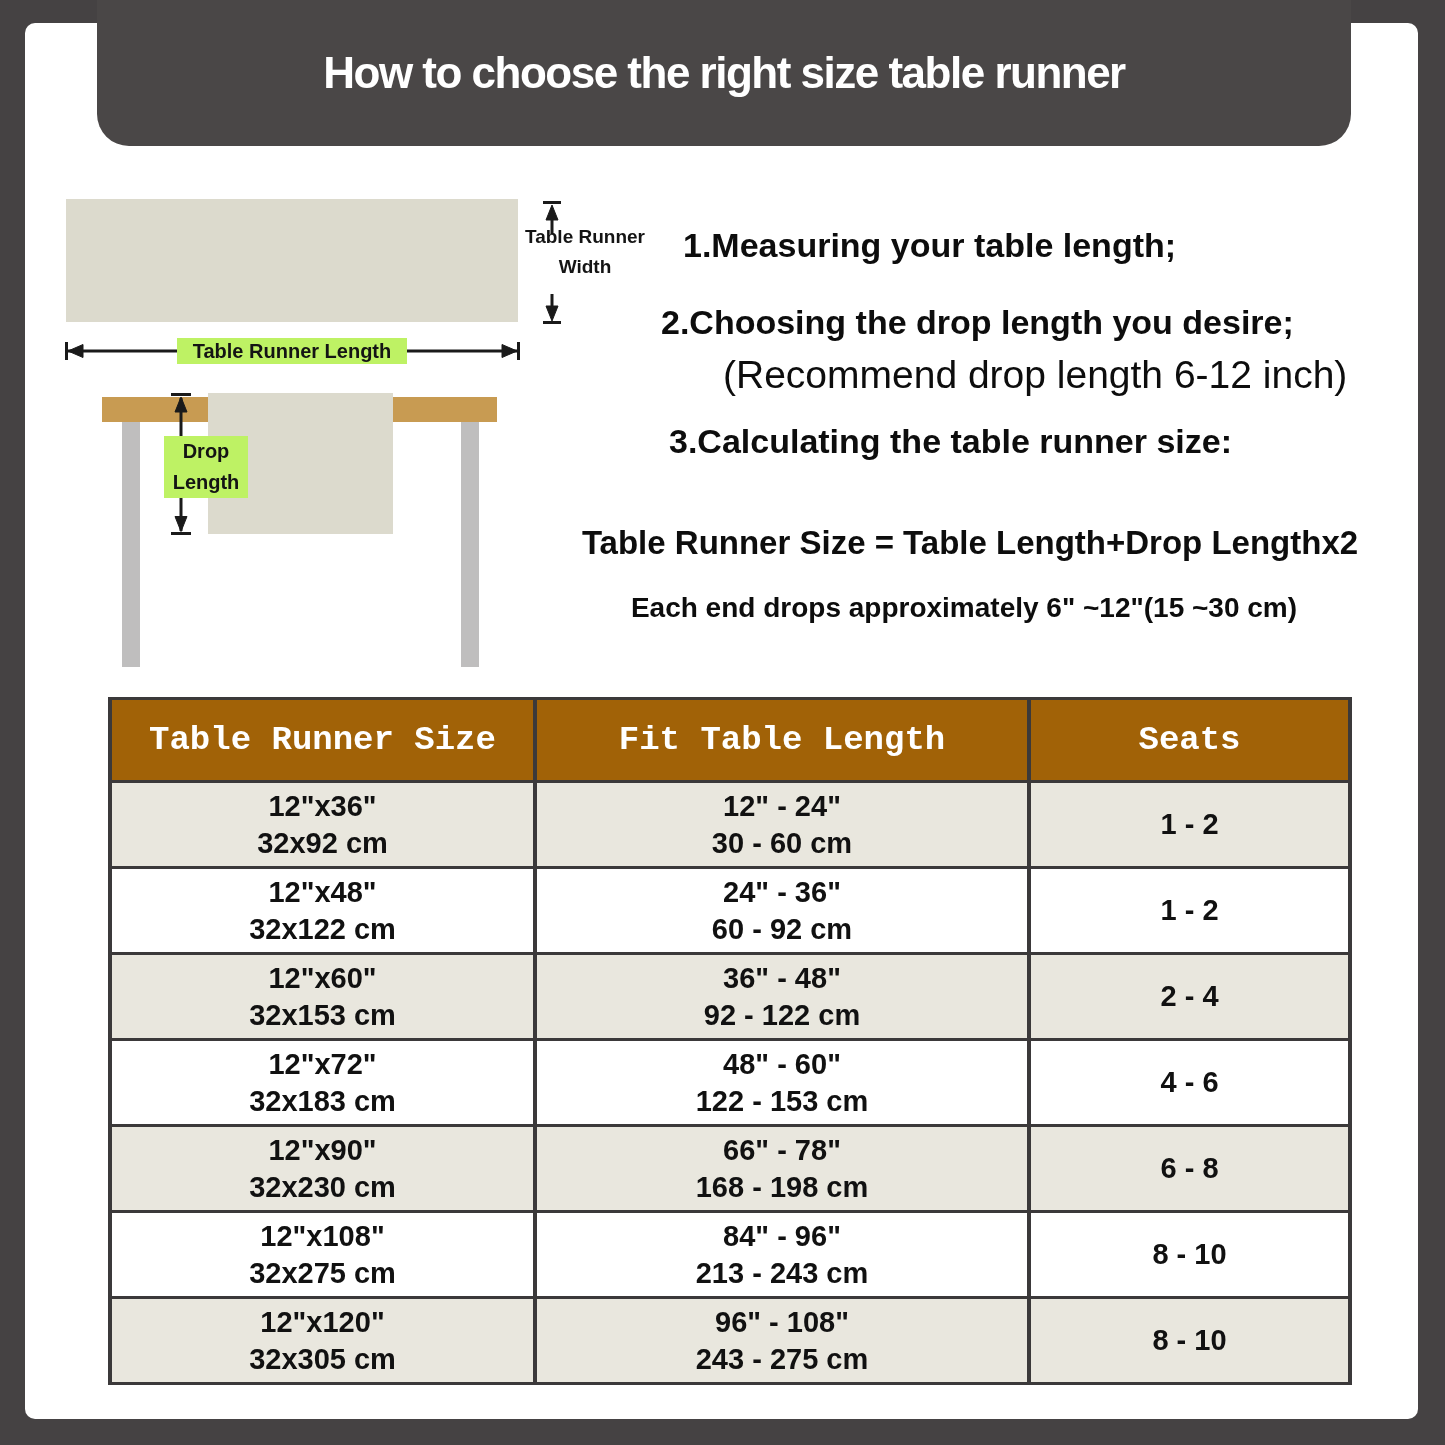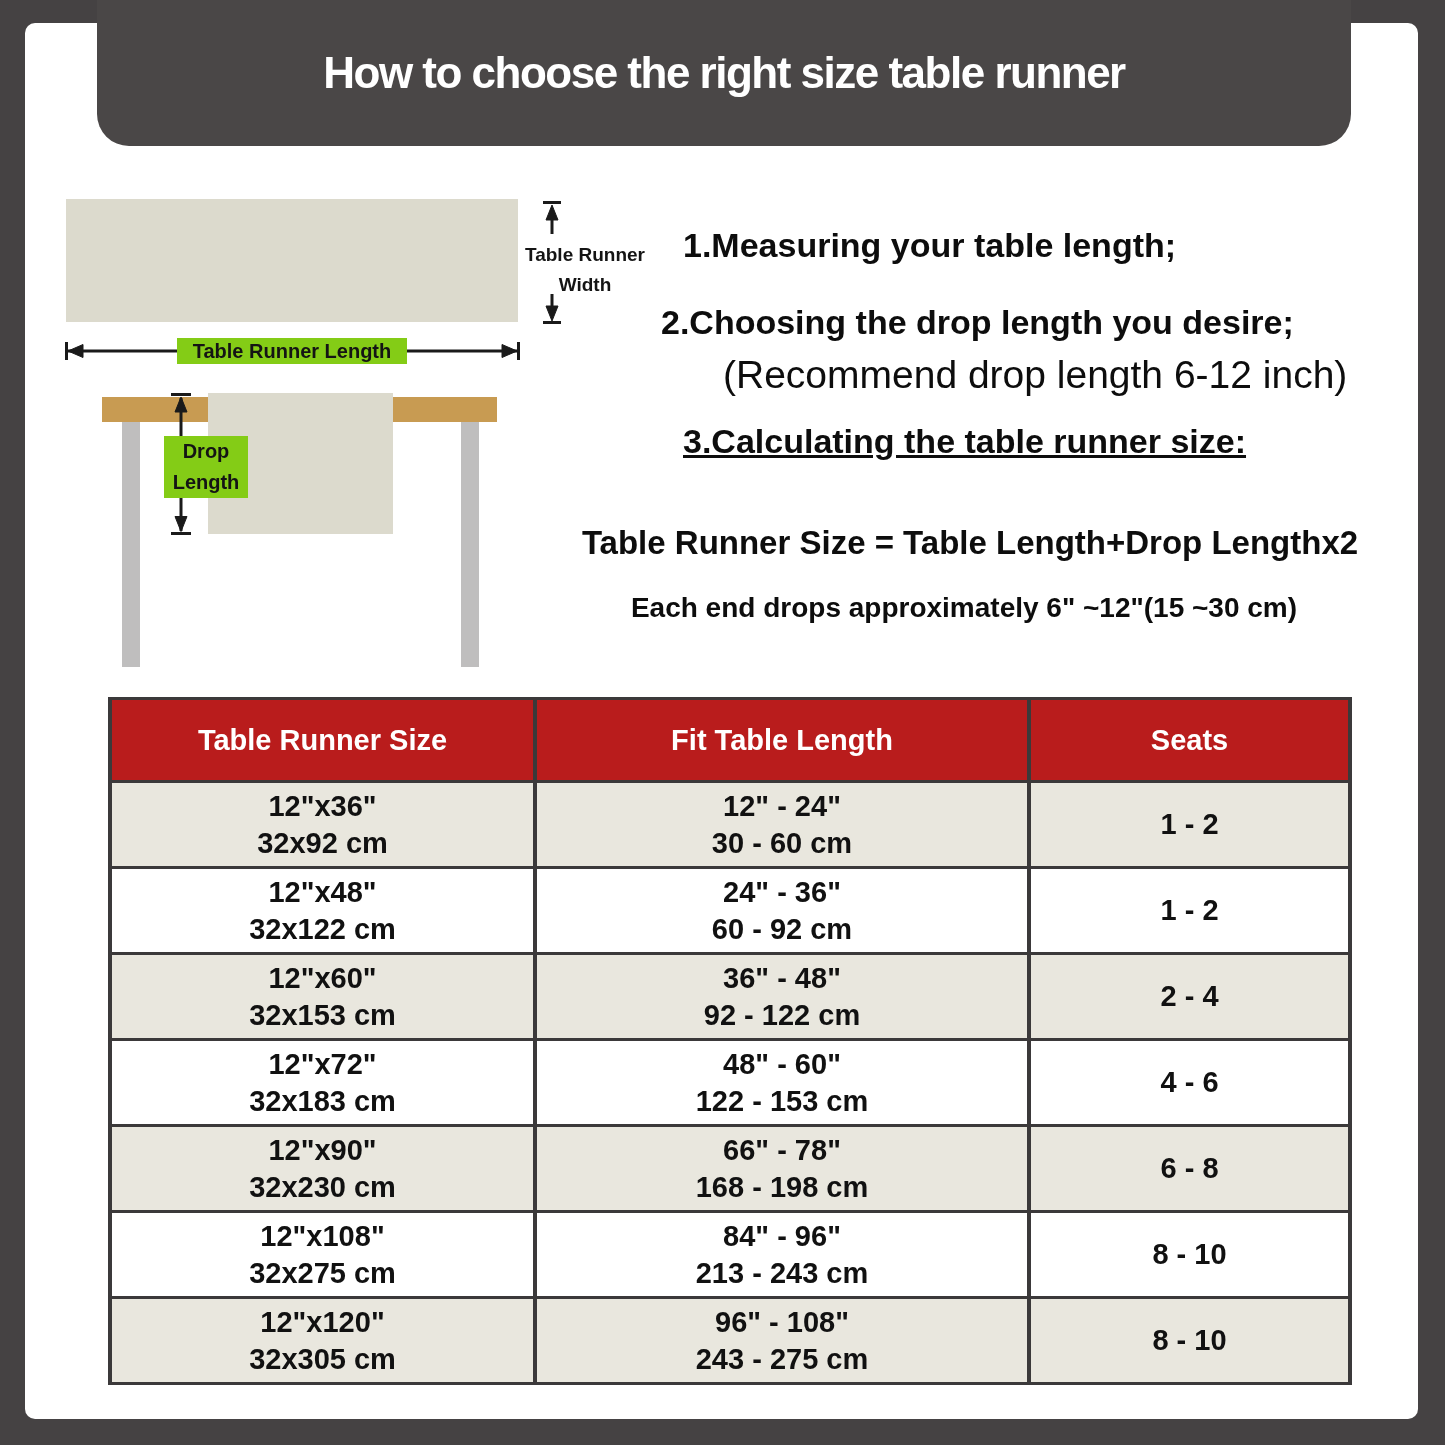--- a/index.html
+++ b/index.html
@@ -20,21 +20,21 @@
   }
   .banner h1 {
     margin:0; color:#ffffff; font-size:44px; font-weight:bold;
     letter-spacing:-1.5px; white-space:nowrap;
   }
   .rect { position:absolute; }
   .label {
     position:absolute; color:#141414; font-weight:bold; text-align:center;
     white-space:nowrap;
   }
-  .label.onwhite { background:#84cc16; }
+  .label.onwhite { background:#bef264; }
   .step {
     position:absolute; color:#0d0d0d; font-weight:bold; font-size:34px;
     white-space:nowrap;
   }
   .step-note {
     position:absolute; color:#0d0d0d; font-weight:normal; font-size:39px;
     white-space:nowrap;
   }
   .formula-eq {
     position:absolute; color:#0d0d0d; font-weight:bold; font-size:33px;
@@ -46,22 +46,22 @@
   }
   table.sizes {
     position:absolute; left:108px; top:697px; width:1240px;
     border-collapse:collapse; table-layout:fixed;
   }
   table.sizes th, table.sizes td {
     border:3px solid #3b393a; border-left-width:4px; border-right-width:4px;
     text-align:center; vertical-align:middle; padding:0;
   }
   table.sizes th {
-    height:80px; background:#b91c1c; color:#ffffff;
-    font-size:29px; font-weight:bold;
+    height:80px; background:#a16207; color:#ffffff;
+    font-size:34px; font-weight:bold;font-family:Liberation Mono, monospace;
   }
   table.sizes td {
     height:83px; color:#111111; font-size:29px; font-weight:bold;
     line-height:37px;
   }
   tr.row-alt td  { background:#e9e7de; }
   tr.row-white td{ background:#ffffff; }
   svg.arrows { position:absolute; left:0; top:180px; pointer-events:none; }
 </style>
 </head>
@@ -99,36 +99,36 @@
       <line x1="518.5" y1="162" x2="518.5" y2="180"></line>
 
       <line x1="171" y1="214.5" x2="191" y2="214.5"></line>
       <path d="M181 217 L175 232 L187 232 Z" stroke-width="1"></path>
       <line x1="181" y1="218" x2="181" y2="351"></line>
       <path d="M181 351.5 L175 336.5 L187 336.5 Z" stroke-width="1"></path>
       <line x1="171" y1="353.5" x2="191" y2="353.5"></line>
     </g>
   </svg>
 
-  <div class="label" style="left:512px; top:240px; width:146px; font-size:19px; line-height:30px;">
+  <div class="label" style="left:512px; top:222px; width:146px; font-size:19px; line-height:30px;">
     <div>Table Runner</div>
     <div>Width</div>
   </div>
 
   <div class="label onwhite" style="left:177px; top:338px; width:230px; font-size:20px; line-height:26px;">Table Runner Length</div>
 
   <div class="label onwhite" style="left:130px; top:436px; width:84px; font-size:20px; line-height:31px;margin-left:34px;">
     <div>Drop</div>
     <div>Length</div>
   </div>
 
   <div class="step" style="left:683px; top:226px;">1.Measuring your table length;</div>
   <div class="step" style="left:661px; top:303px;">2.Choosing the drop length you desire;</div>
   <div class="step-note" style="left:723px; top:353px;">(Recommend drop length 6-12 inch)</div>
-  <div class="step" style="left:683px; top:422px;text-decoration:underline;">3.Calculating the table runner size:</div>
+  <div class="step" style="left:669px; top:422px;">3.Calculating the table runner size:</div>
 
   <div class="formula-eq" style="left:470px; top:524px; width:1000px;">Table Runner Size = Table Length+Drop Lengthx2</div>
   <div class="formula-note" style="left:464px; top:592px; width:1000px;">Each end drops approximately 6" ~12"(15 ~30 cm)</div>
 
   <table class="sizes">
     <colgroup>
         <col style="width:425px">
         <col style="width:494px">
         <col style="width:321px">
       </colgroup>

